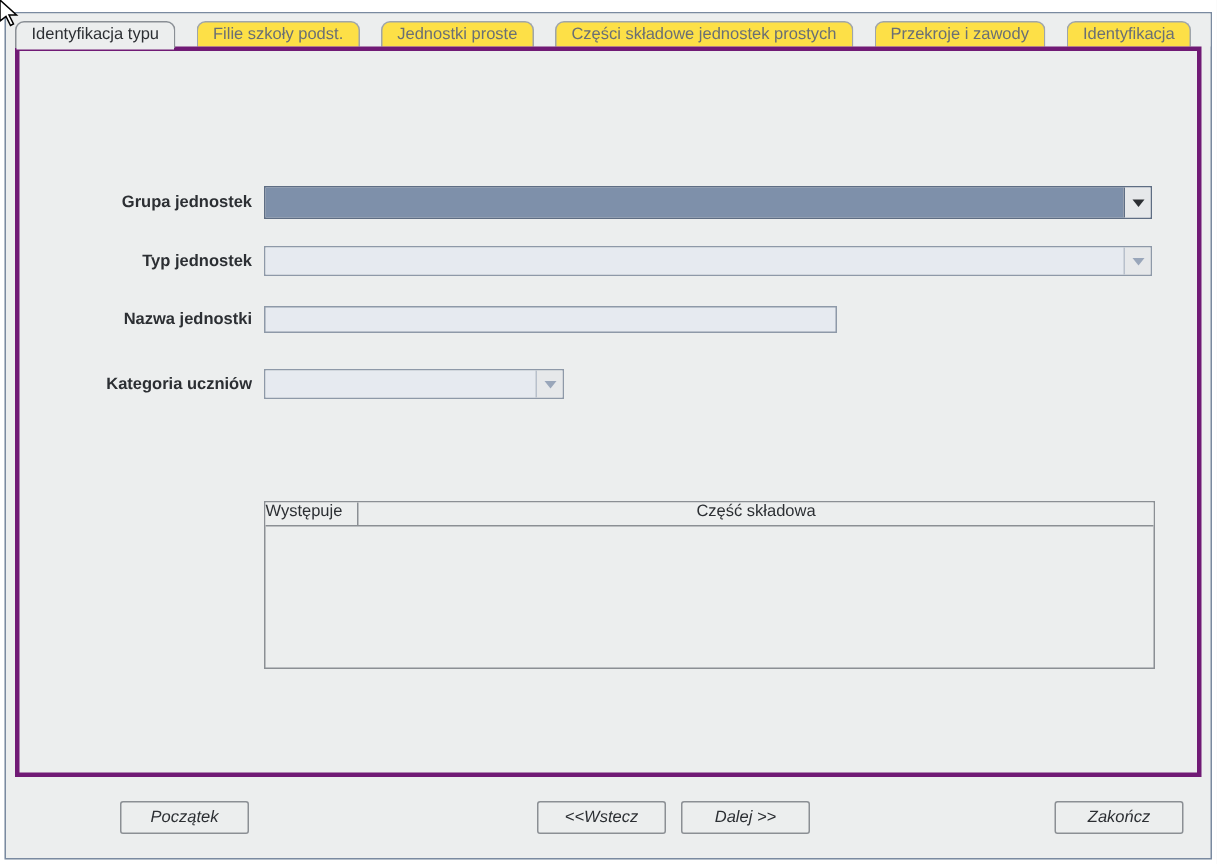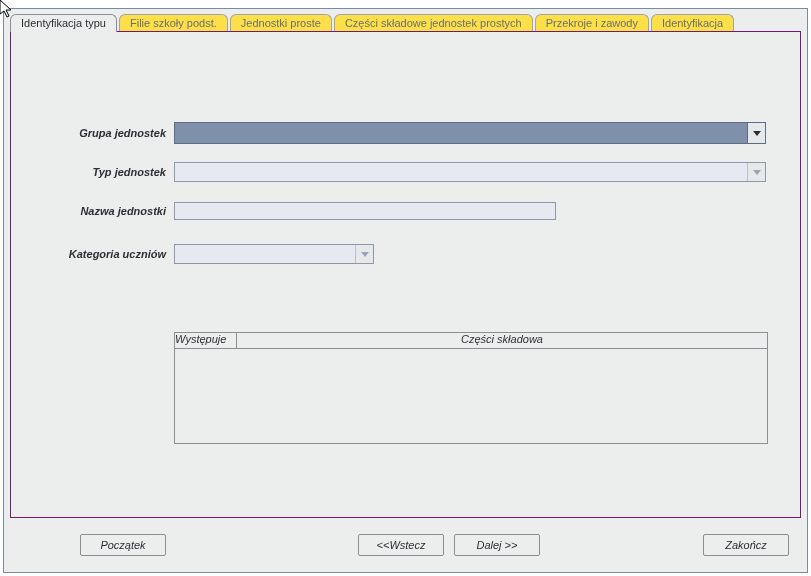--- a/index.html
+++ b/index.html
@@ -53,21 +53,21 @@
     font-weight: bold;
     cursor: pointer;
     line-height: 0;
   }
   .close-btn svg { display:block; }
   .tabbar {
     height: 22px;
     padding: 4px 6px 0 6px;
     display: flex;
     align-items: flex-end;
-    gap: 2px;
+    gap: 14px;
     background: #eceeee;
   }
   .tab {
     height: 18px;
     border: 1px solid #9fa5ab;
     border-bottom: none;
     border-top-left-radius: 6px;
     border-top-right-radius: 6px;
     padding: 2px 10px 0 10px;
     background: #fde047;
@@ -79,25 +79,24 @@
   }
   .tab.active {
     background: #eceeee;
     color: #2c2f33;
     border-color: #8a8f95;
     z-index: 2;
   }
   .content-outer {
     flex: 1;
     margin: 0 6px 0 6px;
-    border: 1px solid #701a75;
+    border: 3px solid #701a75;
     border-top-left-radius: 0;
     background: #eceeee;
     position: relative;
-    font-style: italic;
   }
   .tab.active::after{
     content:"";
     position:absolute;
     left:0; right:0; bottom:-1px; height:1px;
     background:#eceeee;
   }
   .content-inner{
     position:absolute;
     inset: 0;
@@ -303,21 +302,21 @@
       </div>
 
       <div class="form-row" style="top:170px">
         <div class="lbl">Nazwa jednostki</div>
         <div class="text-input"></div>
       </div>
 
       <div class="table-box">
         <div class="table-header">
           <div class="th1">Występuje</div>
-          <div class="th2">Części składowa</div>
+          <div class="th2">Część składowa</div>
         </div>
       </div>
 
     </div>
   </div>
 
   <div class="footer-bar">
     <div style="position:absolute; left:70px;">
       <div class="wiz-btn">
           <span>Początek</span>

